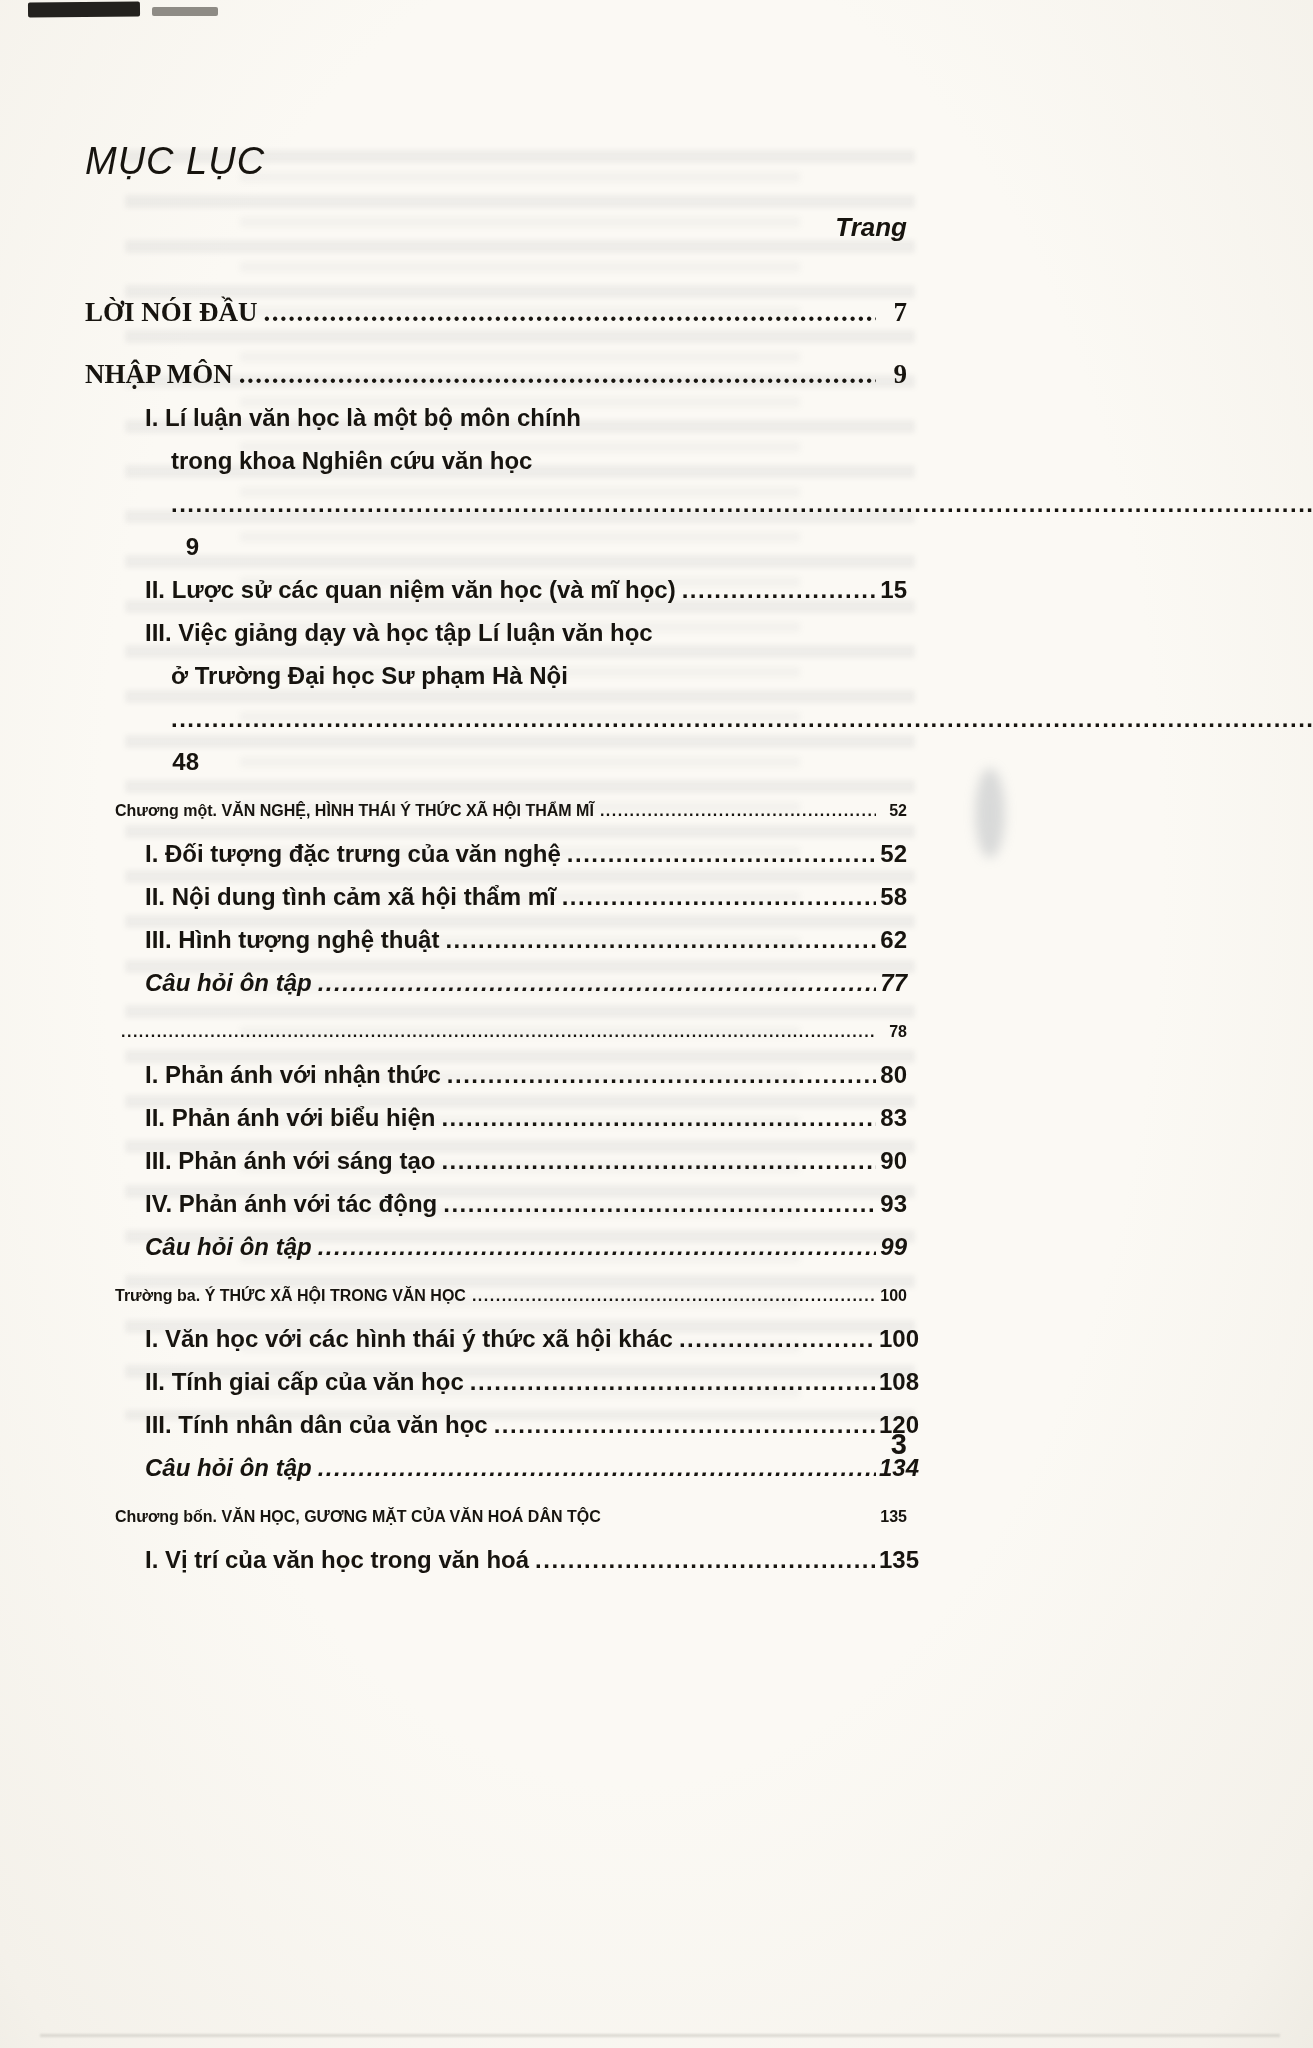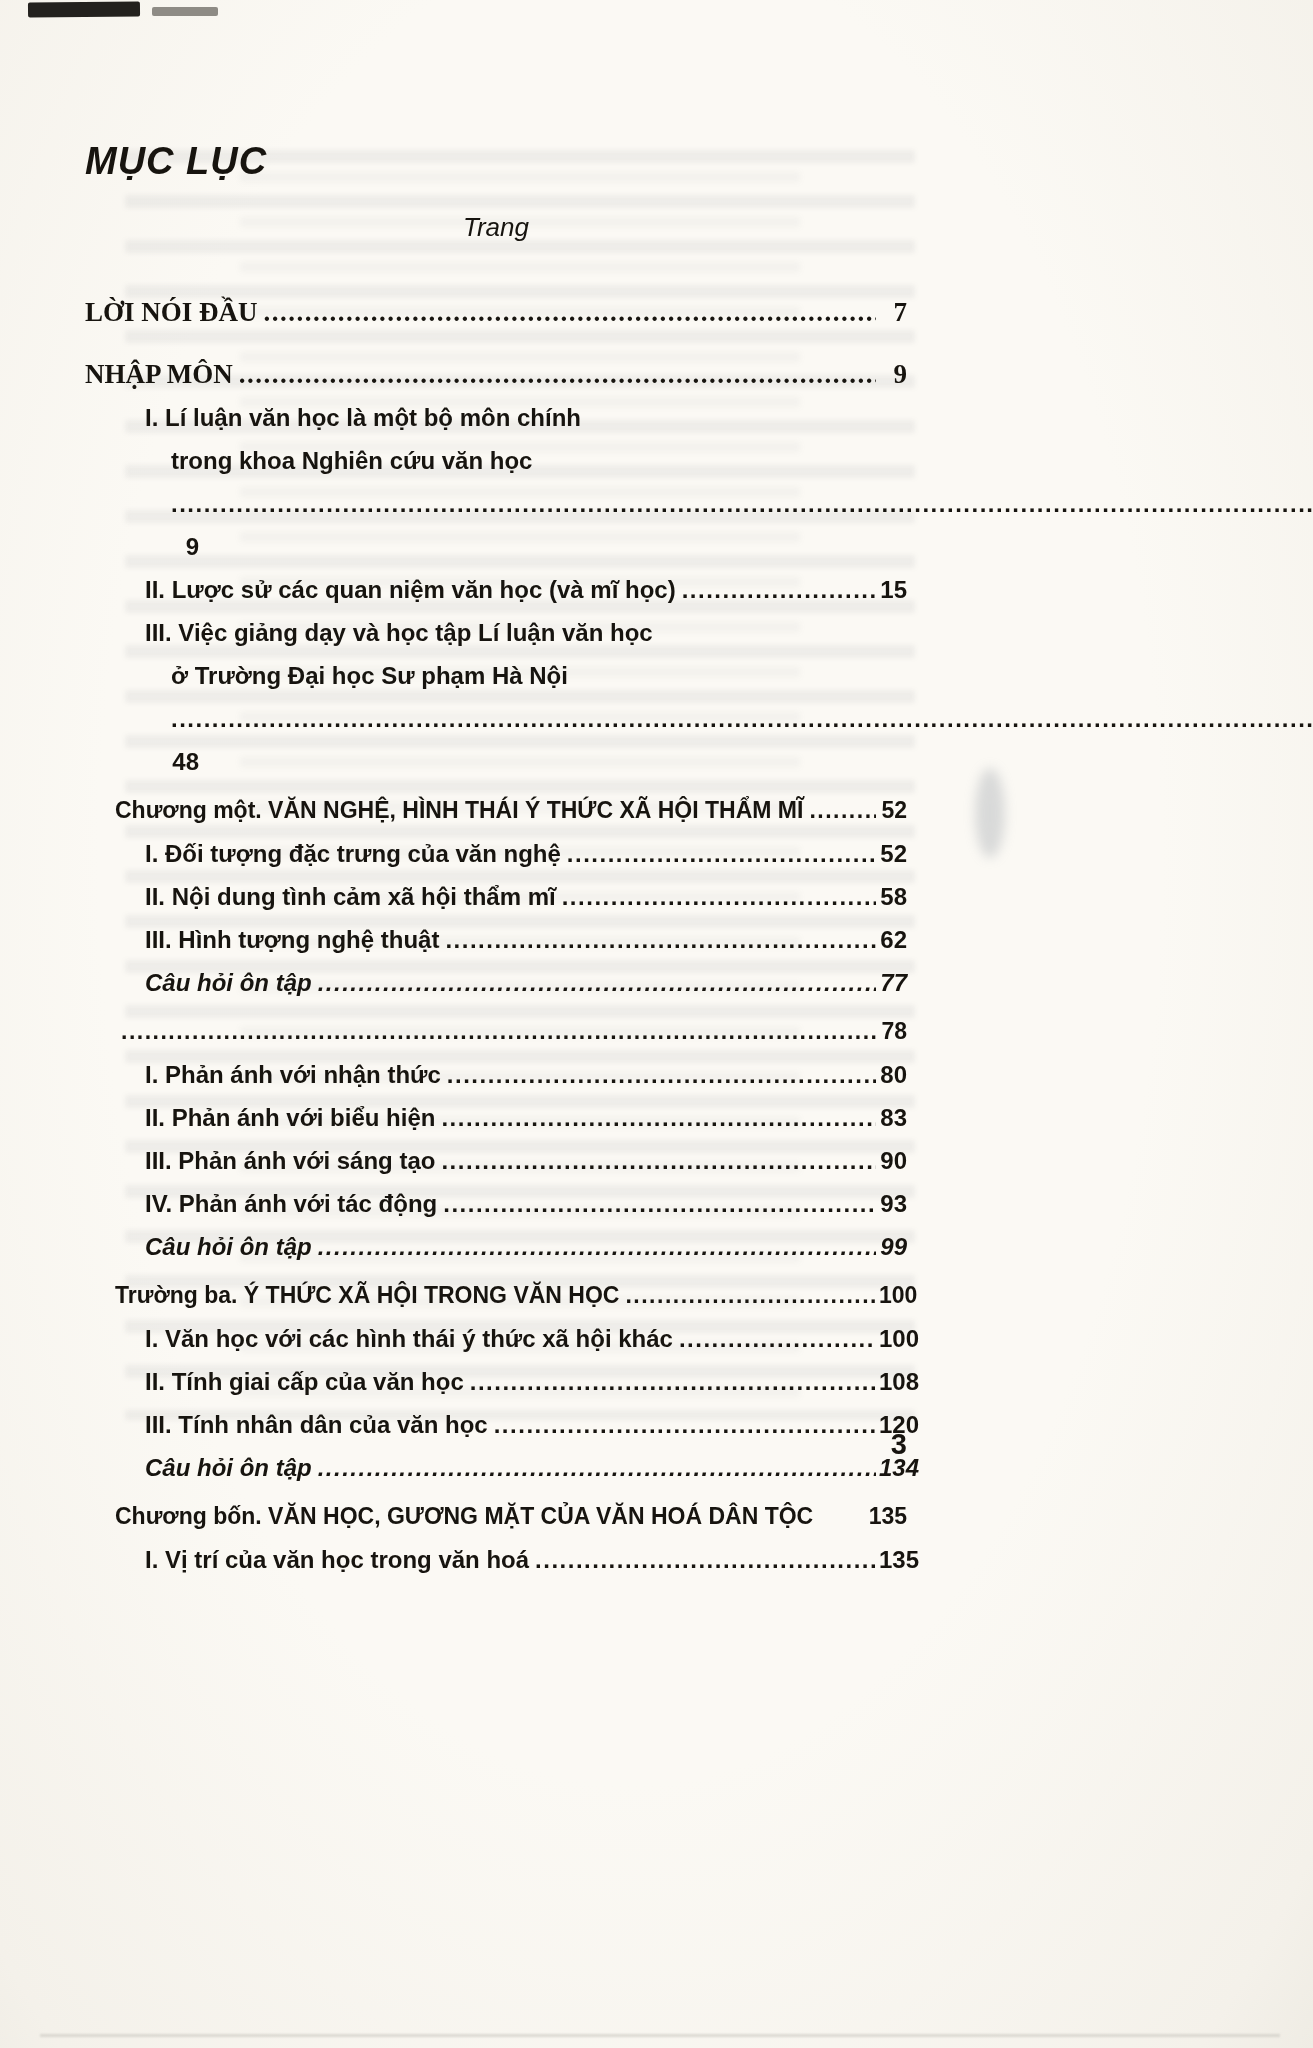--- a/index.html
+++ b/index.html
@@ -32,46 +32,46 @@
   }
   .artifact { position: absolute; pointer-events: none; }
   .mark-top-left   { left: 28px;  top: 2px;  width: 112px; height: 15px; background: #23211e; border-radius: 2px; transform: rotate(-0.6deg); }
   .mark-top-left2  { left: 152px; top: 7px;  width: 66px;  height: 9px;  background: #55524c; opacity: .65; border-radius: 2px; }
   .smudge-right    { left: 975px; top: 768px; width: 30px; height: 90px; background: #9aa0a8; opacity: .35; filter: blur(6px); border-radius: 50%; }
   .edge-bottom     { left: 40px;  top: 2034px; width: 1240px; height: 3px; background: #c9c6bf; opacity: .6; filter: blur(1px); }
 
   
   .title {
     position: absolute; left: 85px; top: 140px;
-    font-size: 38px; font-weight: bold; font-style: italic; letter-spacing: 1px;
+    font-size: 38px; font-weight: normal; font-style: italic; letter-spacing: 1px;
   }
   .trang {
     position: absolute; left: 85px; top: 212px; width: 822px;
-    text-align: center; font-size: 26px; font-style: italic; font-weight: normal;
+    text-align: right; font-size: 26px; font-style: italic; font-weight: bold;
   }
   .toc { position: absolute; left: 85px; top: 272px; width: 822px; }
 
   .toc-row {
     display: flex; align-items: baseline;
     font-weight: bold; font-size: 24px; line-height: 43px;
   }
   .entry-text { white-space: nowrap; }
   .leader {
     flex: 1 1 auto; min-width: 0;
     overflow: hidden; white-space: nowrap;
     margin: 0 3px 0 6px;
   }
   .leader::after {
     content: "......................................................................................................................................................................................................";
     letter-spacing: 1.5px;
   }
   .page-num { white-space: nowrap; min-width: 28px; text-align: right; }
 
   .style-main    { font-size: 27px; margin-top: 19px; font-family: Liberation Serif, serif; }
-  .style-chapter { font-size: 23px; margin-left: 30px; margin-top: 6px; }
+  .style-chapter { font-size: 16px; margin-left: 30px; margin-top: 6px; }
   .style-sub     { margin-left: 60px; }
   .style-cont    { margin-left: 80px; flex-direction: column; }
   .style-quiz    { margin-left: 60px; font-style: italic; }
   .no-dots .leader::after { content: ""; }
 
   .folio {
     position: absolute; left: 85px; top: 1428px; width: 822px;
     text-align: right; font-size: 29px; font-weight: bold;
   }
 </style>

